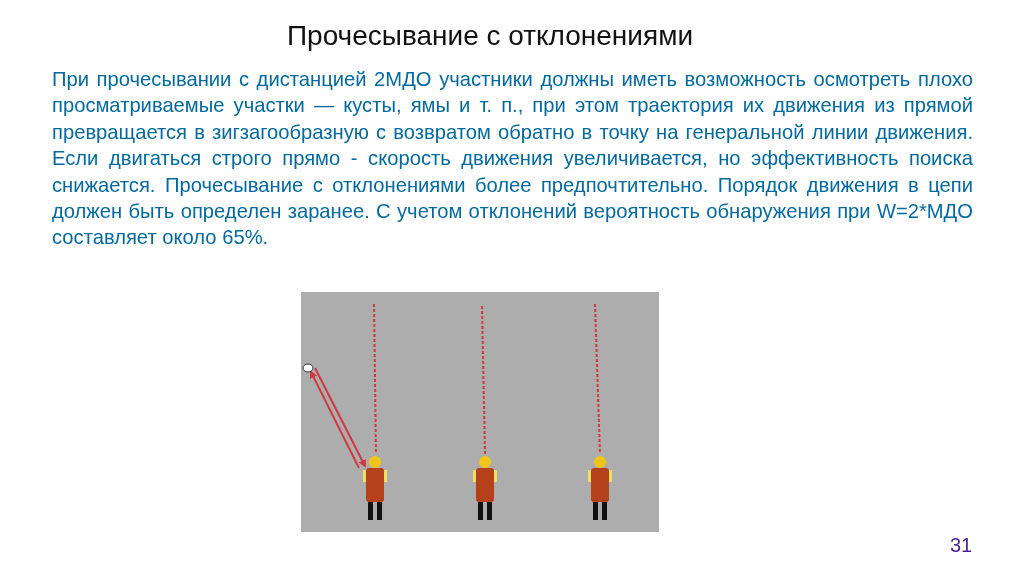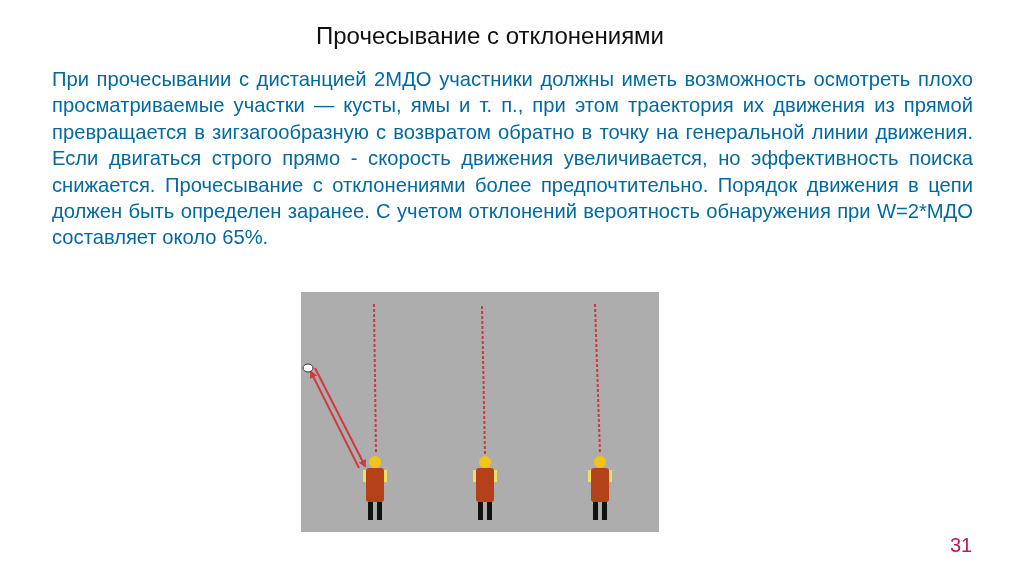--- a/index.html
+++ b/index.html
@@ -14,21 +14,21 @@
       overflow: hidden;
       font-family: "Liberation Sans", sans-serif;
       color: #1a1a1a;
     }
     .slide-title {
       position: absolute;
       left: 0;
       top: 20px;
       width: 980px;
       text-align: center;
-      font-size: 24px;
+      font-size: 28px;
       line-height: 32px;
       padding-left: 0;
       color: #111;
     }
     .slide-title span {
       display: inline-block;
       margin-left: 0;
     }
     .body-text {
       position: absolute;
@@ -53,21 +53,21 @@
       position: absolute;
       left: 0;
       top: 0;
     }
     .page-number {
       position: absolute;
       left: 950px;
       top: 533px;
       font-size: 20px;
       line-height: 24px;
-      color: #be185d;
+      color: #4c1d95;
     }
   </style>
 </head>
 <body>
 
 <div class="slide-title">
   <span>Прочесывание с отклонениями</span>
 </div>
 
 <p class="body-text">При прочесывании с дистанцией 2МДО участники должны иметь возможность осмотреть плохо просматриваемые участки — кусты, ямы и т. п., при этом траектория их движения из прямой превращается в зигзагообразную с возвратом обратно в точку на генеральной линии движения. Если двигаться строго прямо - скорость движения увеличивается, но эффективность поиска снижается. Прочесывание с отклонениями более предпочтительно. Порядок движения в цепи должен быть определен заранее. С учетом отклонений вероятность обнаружения при W=2*МДО составляет около 65%.</p>

